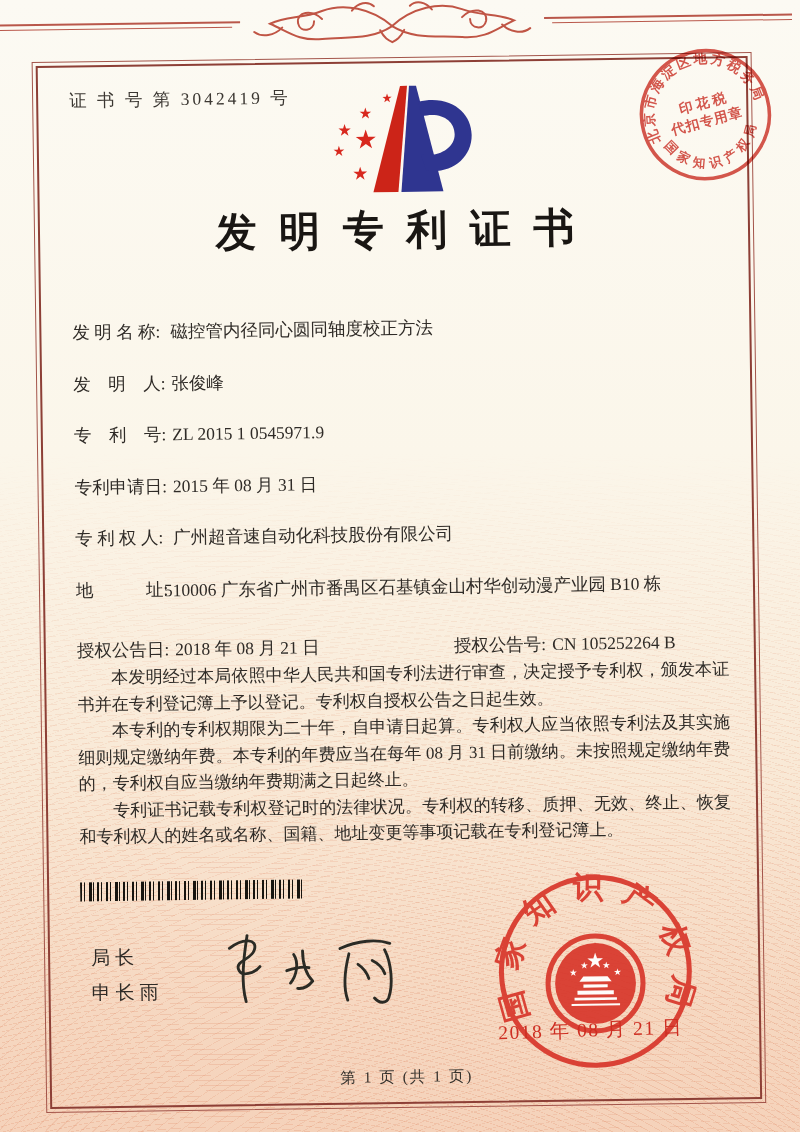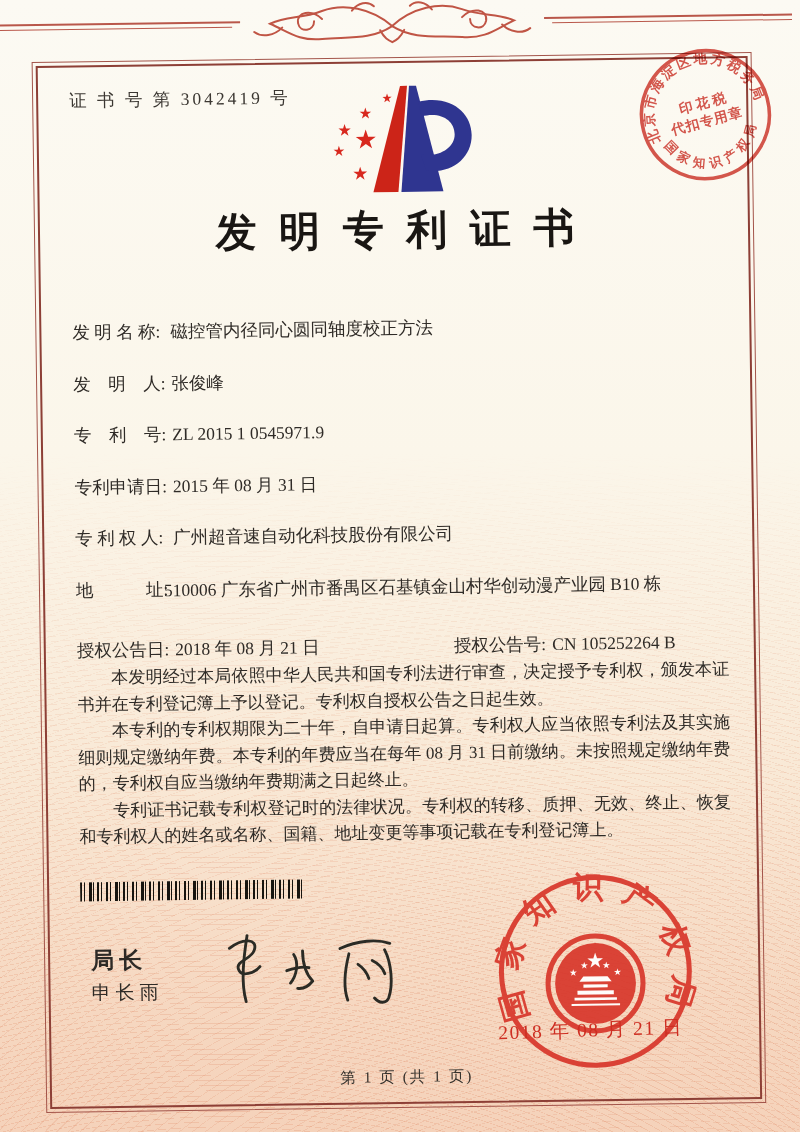--- a/index.html
+++ b/index.html
@@ -47,21 +47,21 @@
   .body-text{ position:absolute; left:76px; top:661px; width:652px; font-size:17px;
     line-height:26.5px; text-align:justify; color:#2e2a26; z-index:2; }
   .body-text p{ text-indent:2em; }
 
   .barcode{ position:absolute; left:76px; top:878px; width:223px; height:19px; z-index:2;
     background:repeating-linear-gradient(90deg,
       #17140f 0 2px, transparent 2px 4px, #17140f 4px 5px, transparent 5px 9px,
       #17140f 9px 12px, transparent 12px 13px, #17140f 13px 14px, transparent 14px 17px,
       #17140f 17px 19px, transparent 19px 21px, #17140f 21px 22px, transparent 22px 26px); }
 
-  .sign-title{ position:absolute; left:86px; top:941px; font-size:23px; letter-spacing:5px; color:#2e2a26; z-index:2;font-weight:bold; }
+  .sign-title{ position:absolute; left:86px; top:941px; font-size:19px; letter-spacing:5px; color:#2e2a26; z-index:2; }
   .sign-name{ position:absolute; left:86px; top:976px; font-size:19px; letter-spacing:5px; color:#2e2a26; z-index:2; }
   .signature{ position:absolute; left:203px; top:918px; width:205px; height:95px; z-index:2; }
 
   .seal-cnipa{ position:absolute; left:489px; top:873px; width:202px; height:202px;
     opacity:.93; mix-blend-mode:multiply; z-index:3; }
   .seal-date{ position:absolute; left:492px; top:1019px; font-size:19.5px; letter-spacing:1.5px;
     color:#ce2e22; z-index:4; transform:rotate(-1deg); white-space:nowrap; }
 
   .footer{ position:absolute; left:0; width:800px; top:1067px; text-align:center;
     font-size:15.5px; letter-spacing:2px; color:#36322d; z-index:2; }

